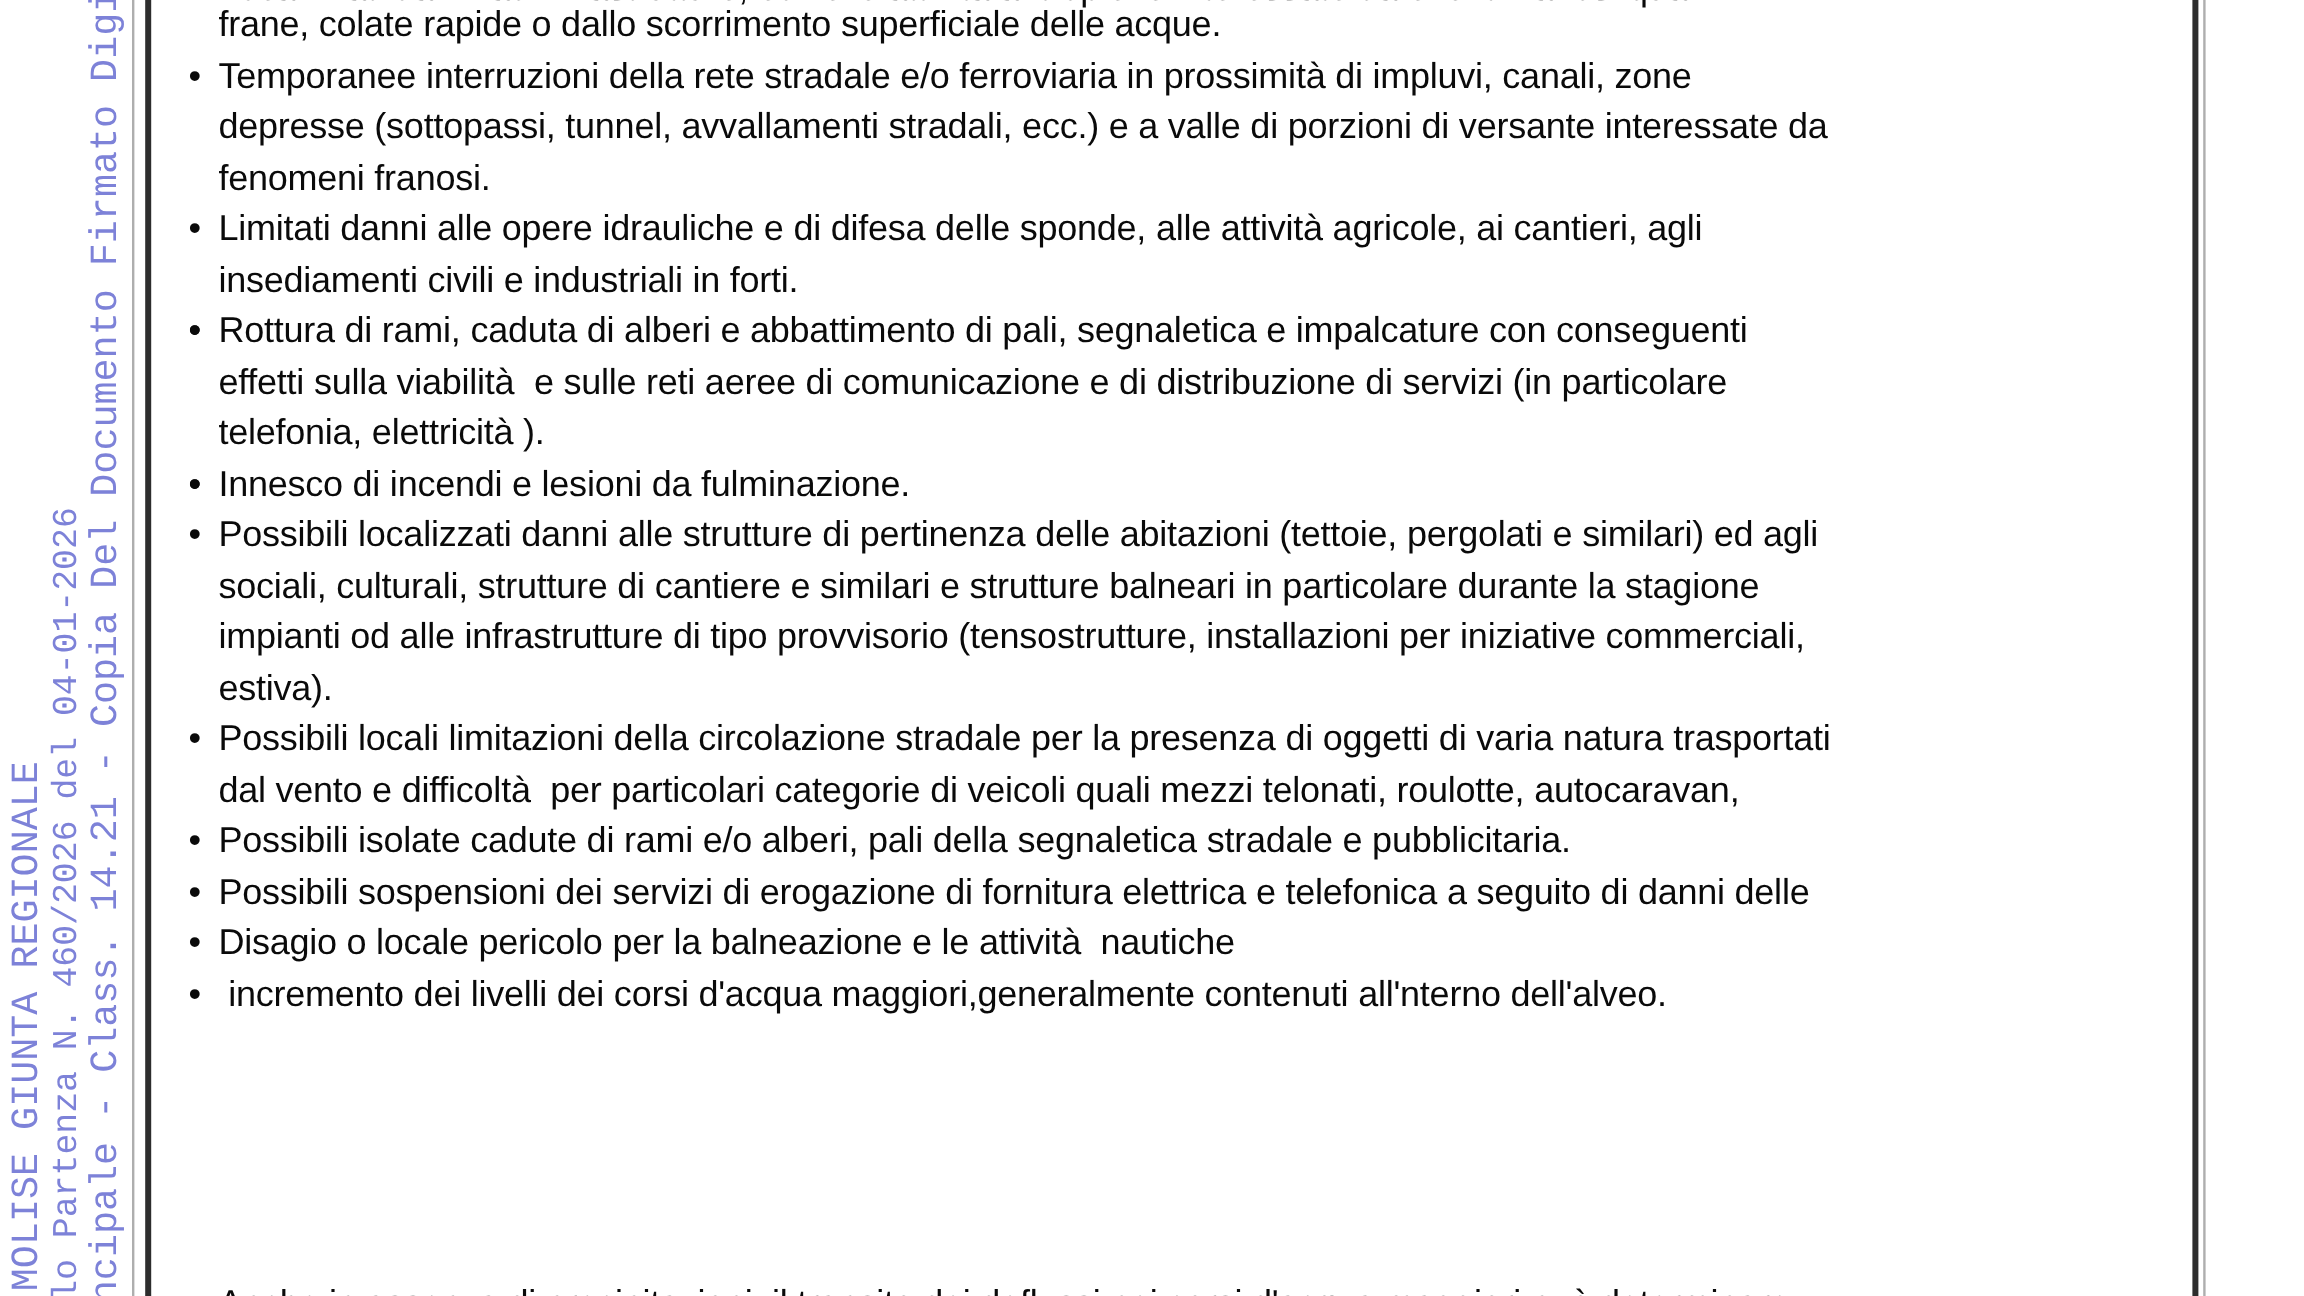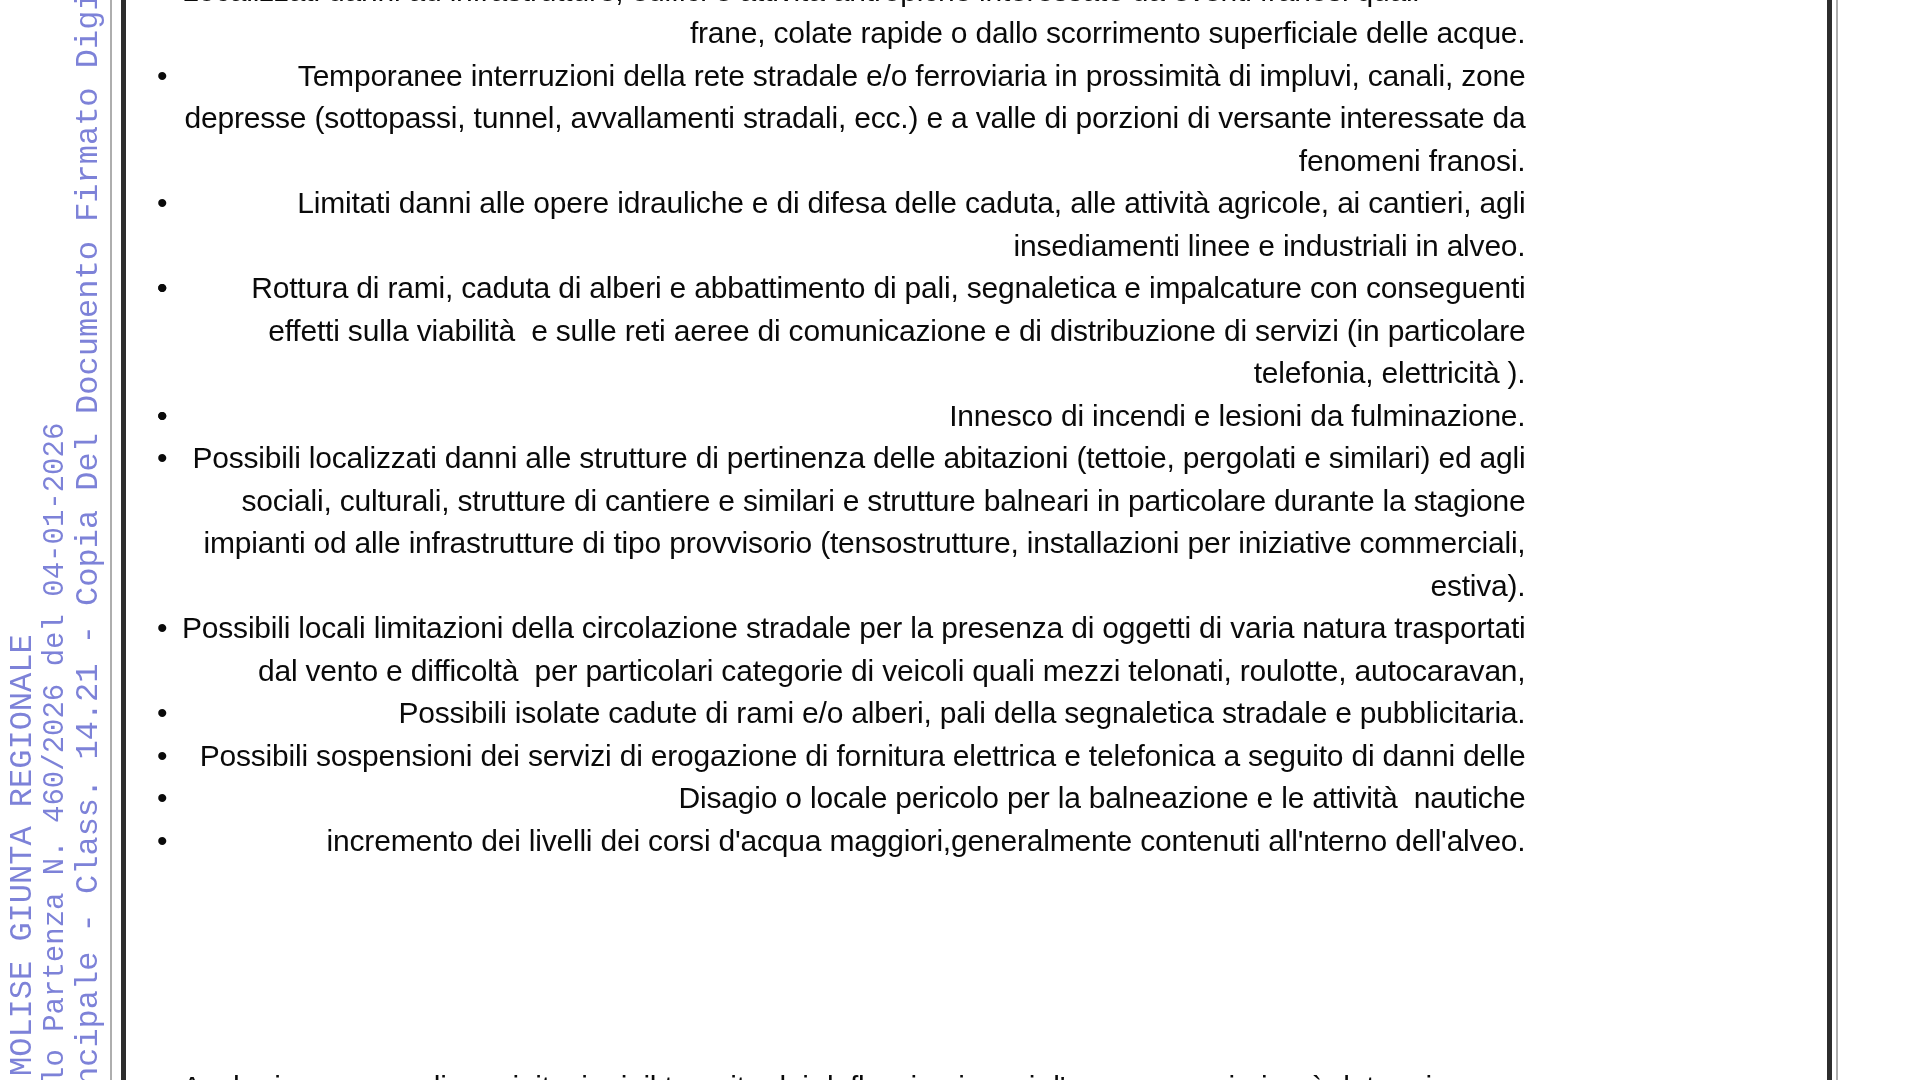--- a/index.html
+++ b/index.html
@@ -35,26 +35,25 @@
   .vline.dark  { width: 5px; background: #2d2d2d; }
   .vline.left-light  { left: 110px; }
   .vline.left-dark   { left: 121px; }
   .vline.right-dark  { left: 1827px; }
   .vline.right-light { left: 1836px; }
 
   
   .doc-text {
     position: absolute;
     left: 0;
-    top: 12px;
+    top: 0;
     color: #0a0a0a;
     font-size: 30px;
     line-height: 42.5px;
     letter-spacing: -0.2px;
-    text-align: right;
   }
   .line {
     position: relative;
     padding-left: 182px;
     white-space: pre;
   }
   .line .bullet {
     position: absolute;
     left: 157px;
     top: 0;
@@ -90,22 +89,22 @@
   <div class="vline dark  right-dark"></div>
   <div class="vline light right-light"></div>
 
   <div class="clipped-line clipped-top">Localizzati danni ad infrastrutture, edifici e attività antropiche interessate da eventi franosi quali</div>
 
   <div class="doc-text">
       <div class="line"><span class="line-text">frane, colate rapide o dallo scorrimento superficiale delle acque.</span></div>
       <div class="line bulleted"><span class="bullet">•</span><span class="line-text">Temporanee interruzioni della rete stradale e/o ferroviaria in prossimità di impluvi, canali, zone</span></div>
       <div class="line"><span class="line-text">depresse (sottopassi, tunnel, avvallamenti stradali, ecc.) e a valle di porzioni di versante interessate da</span></div>
       <div class="line"><span class="line-text">fenomeni franosi.</span></div>
-      <div class="line bulleted"><span class="bullet">•</span><span class="line-text">Limitati danni alle opere idrauliche e di difesa delle caduta, alle attività agricole, ai cantieri, agli</span></div>
-      <div class="line"><span class="line-text">insediamenti linee e industriali in alveo.</span></div>
+      <div class="line bulleted"><span class="bullet">•</span><span class="line-text">Limitati danni alle opere idrauliche e di difesa delle sponde, alle attività agricole, ai cantieri, agli</span></div>
+      <div class="line"><span class="line-text">insediamenti civili e industriali in forti.</span></div>
       <div class="line bulleted"><span class="bullet">•</span></div>
       <div class="line bulleted"><span class="bullet">•</span><span class="line-text">Rottura di rami, caduta di alberi e abbattimento di pali, segnaletica e impalcature con conseguenti</span></div>
       <div class="line"><span class="line-text">effetti sulla viabilità  e sulle reti aeree di comunicazione e di distribuzione di servizi (in particolare</span></div>
       <div class="line"><span class="line-text">telefonia, elettricità ).</span></div>
       <div class="line bulleted"><span class="bullet">•</span></div>
       <div class="line bulleted"><span class="bullet">•</span><span class="line-text">Innesco di incendi e lesioni da fulminazione.</span></div>
       <div class="line bulleted"><span class="bullet">•</span><span class="line-text">Possibili localizzati danni alle strutture di pertinenza delle abitazioni (tettoie, pergolati e similari) ed agli</span></div>
       <div class="line"><span class="line-text">sociali, culturali, strutture di cantiere e similari e strutture balneari in particolare durante la stagione</span></div>
       <div class="line"><span class="line-text">impianti od alle infrastrutture di tipo provvisorio (tensostrutture, installazioni per iniziative commerciali,</span></div>
       <div class="line"><span class="line-text">estiva).</span></div>

